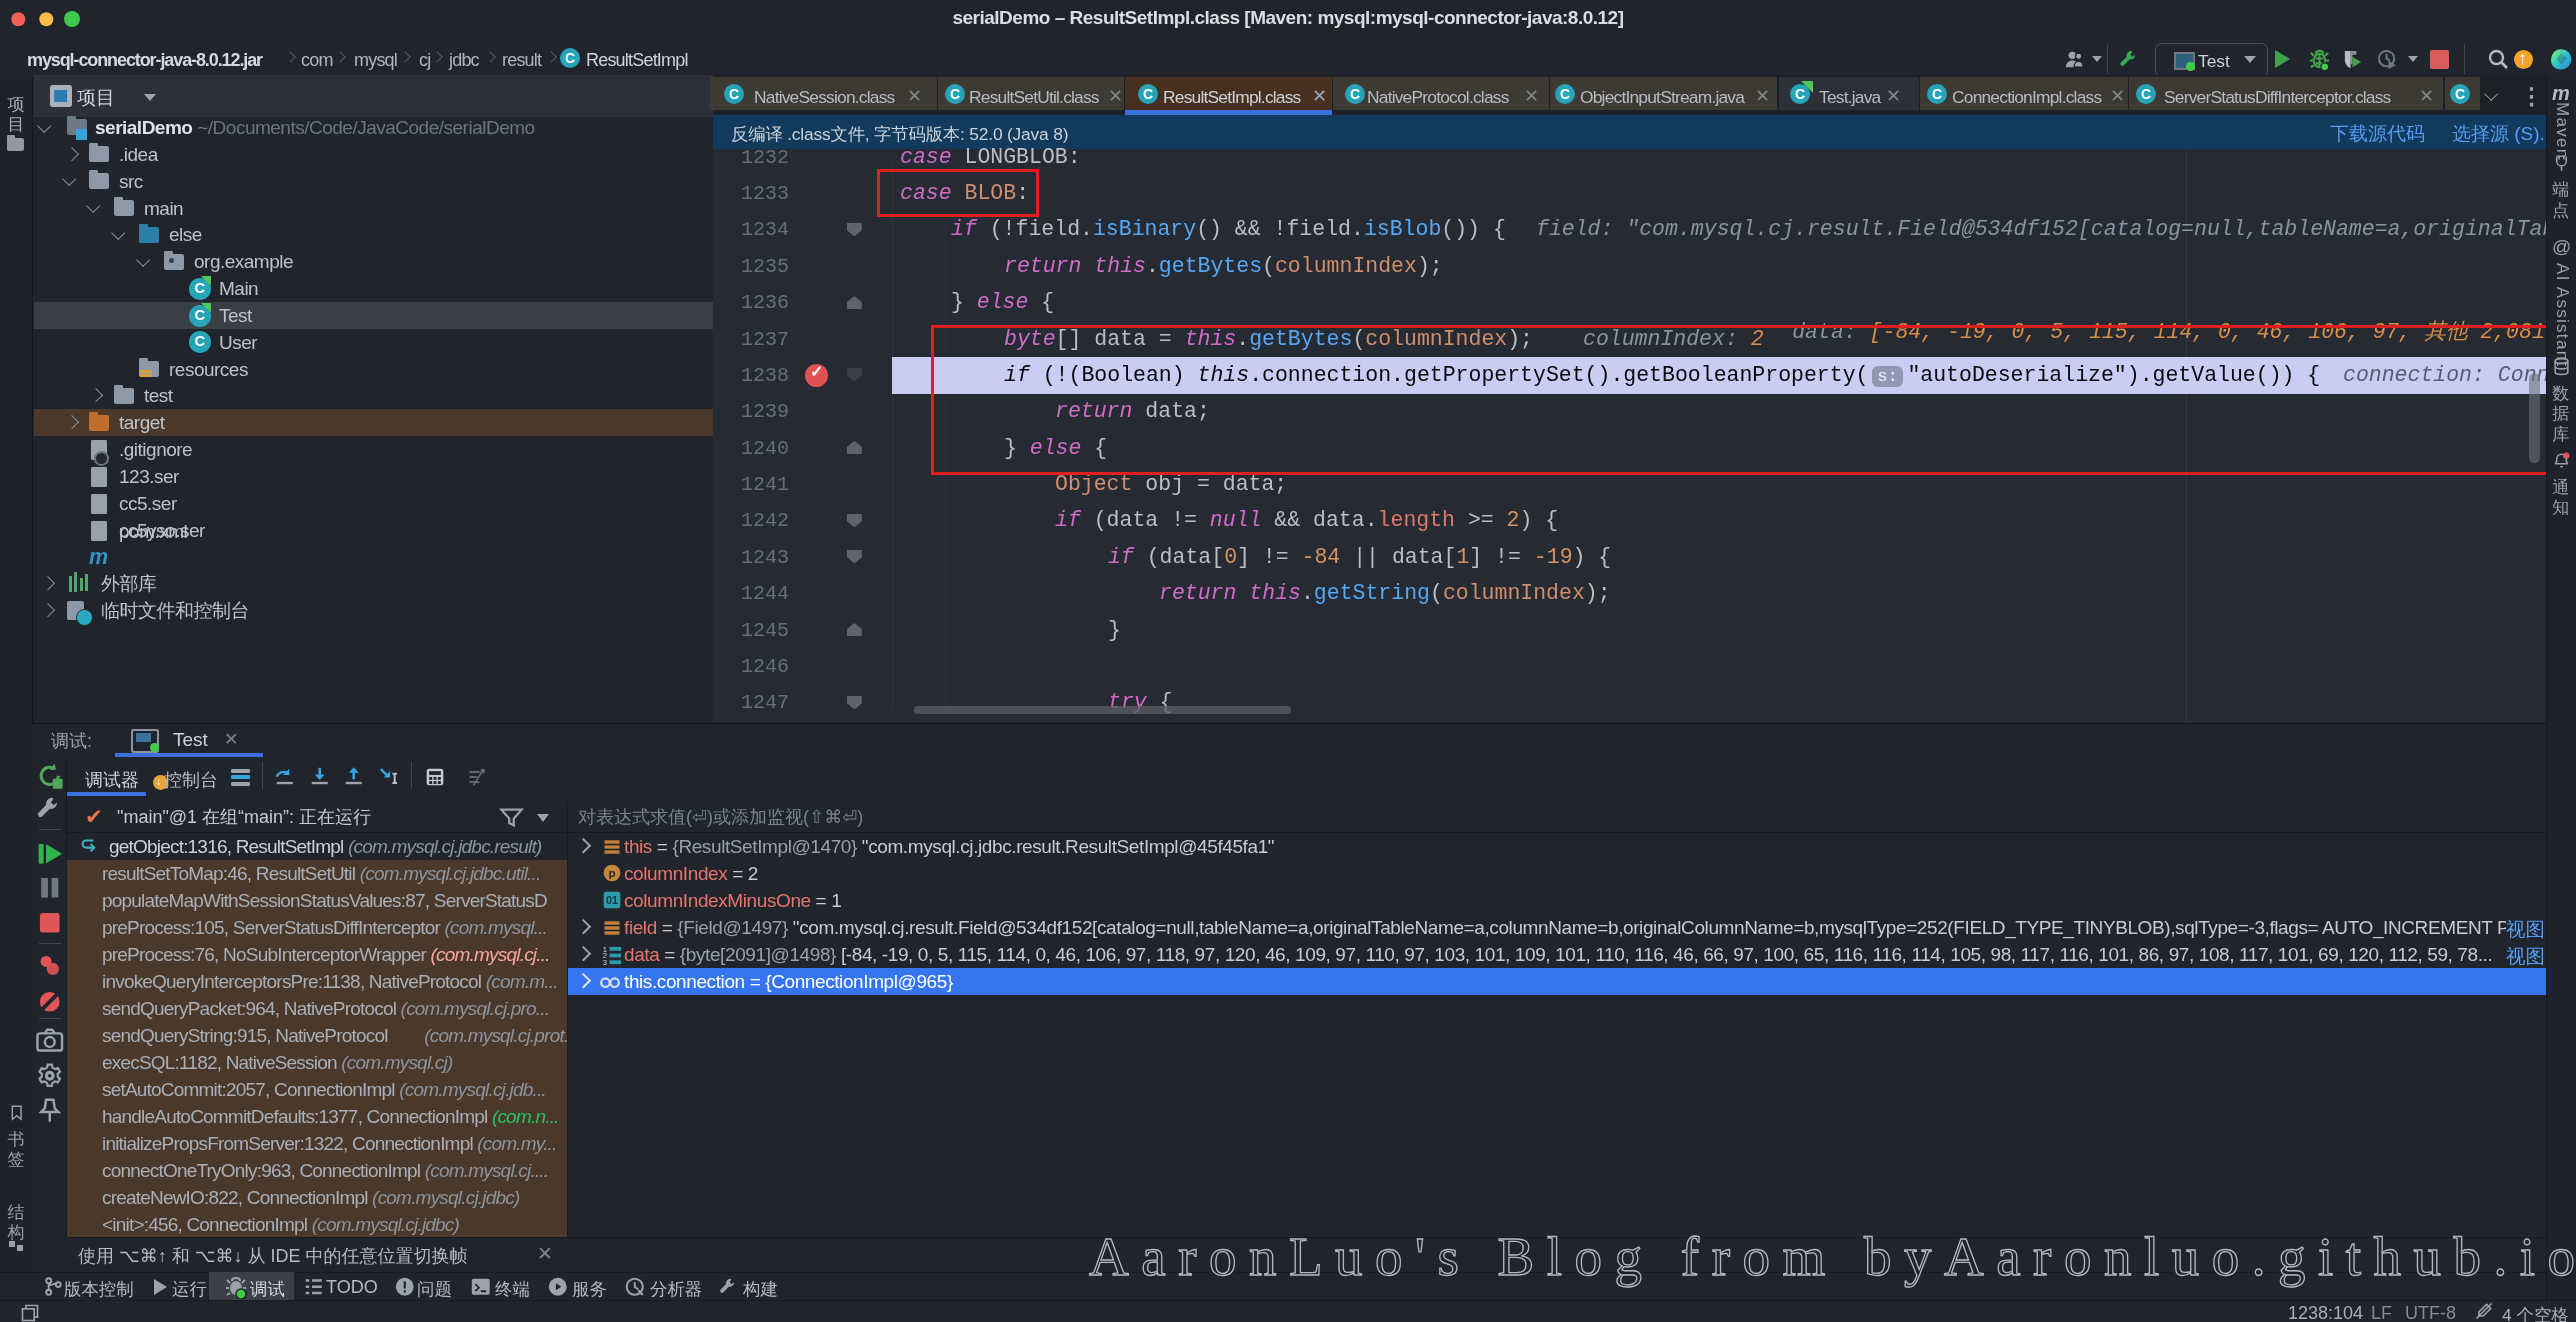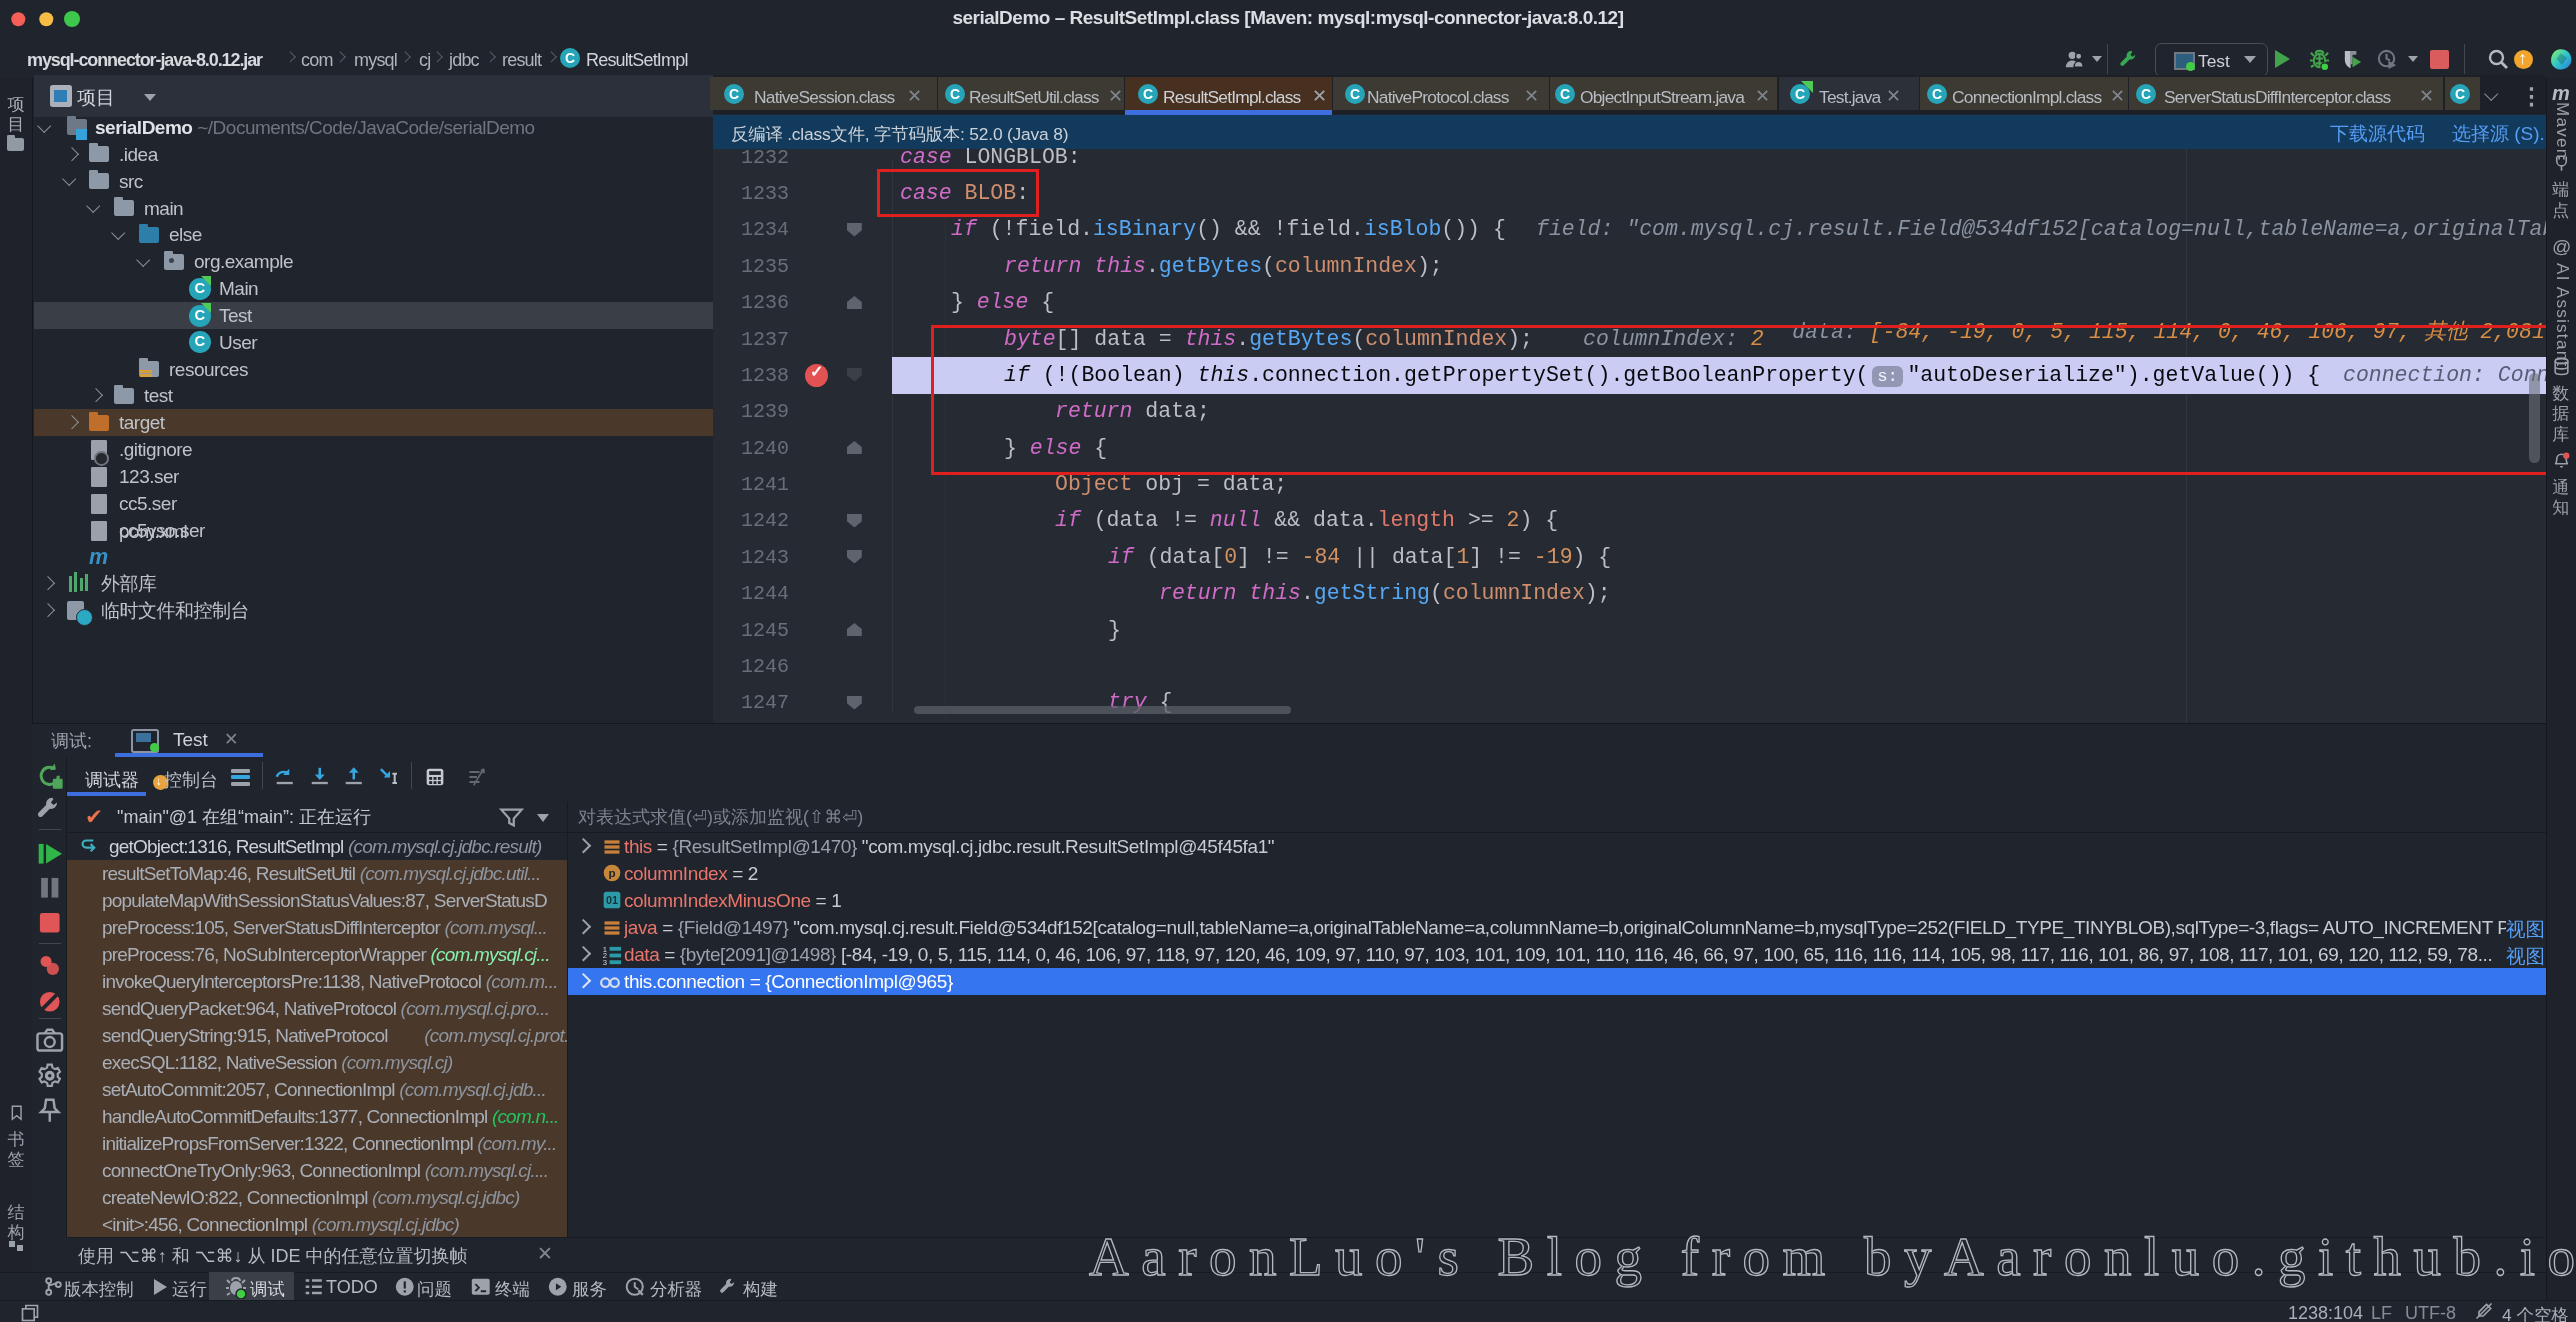--- a/index.html
+++ b/index.html
@@ -464,21 +464,21 @@
     <svg width="21.5" height="21.5" viewBox="0 0 24 24">
       <path d="M16 5H8a4 4 0 0 0 0 8h8" stroke="#3fb0bd" stroke-width="2.4" fill="none"></path>
       <path d="M13 9l4 4-4 4" stroke="#3fb0bd" stroke-width="2.4" fill="none"></path>
     </svg>
   </div>
 <div class="fr" style="top:833px;left:109px;width:458px;color:#cdd1d7;">getObject:1316, ResultSetImpl <span class="it" style="color:#8d949e;">(com.mysql.cj.jdbc.result)</span></div>
 <div class="a" style="left:67px;top:860px;width:500px;height:378px;background:#4a392b;"></div>
 <div class="fr" style="top:860px;left:102px;width:465px;color:#a9afb8;">resultSetToMap:46, ResultSetUtil <span class="it" style="color:#8d949e;">(com.mysql.cj.jdbc.util...</span></div>
 <div class="fr" style="top:887px;left:102px;width:465px;color:#a9afb8;">populateMapWithSessionStatusValues:87, ServerStatusD<span class="it" style="color:#8d949e;"></span></div>
 <div class="fr" style="top:914px;left:102px;width:465px;color:#a9afb8;">preProcess:105, ServerStatusDiffInterceptor <span class="it" style="color:#8d949e;">(com.mysql...</span></div>
-<div class="fr" style="top:941px;left:102px;width:465px;color:#a9afb8;">preProcess:76, NoSubInterceptorWrapper <span class="it" style="color:#86efac;">(com.mysql.cj...</span></div>
+<div class="fr" style="top:941px;left:102px;width:465px;color:#a9afb8;">preProcess:76, NoSubInterceptorWrapper <span class="it" style="color:#fca5a5;">(com.mysql.cj...</span></div>
 <div class="fr" style="top:968px;left:102px;width:465px;color:#a9afb8;">invokeQueryInterceptorsPre:1138, NativeProtocol <span class="it" style="color:#8d949e;">(com.m...</span></div>
 <div class="fr" style="top:995px;left:102px;width:465px;color:#a9afb8;">sendQueryPacket:964, NativeProtocol <span class="it" style="color:#8d949e;">(com.mysql.cj.pro...</span></div>
 <div class="fr" style="top:1022px;left:102px;width:465px;color:#a9afb8;">sendQueryString:915, NativeProtocol <span class="it" style="color:#8d949e;margin-left:32px;">(com.mysql.cj.prot...</span></div>
 <div class="fr" style="top:1049px;left:102px;width:465px;color:#a9afb8;">execSQL:1182, NativeSession <span class="it" style="color:#8d949e;">(com.mysql.cj)</span></div>
 <div class="fr" style="top:1076px;left:102px;width:465px;color:#a9afb8;">setAutoCommit:2057, ConnectionImpl <span class="it" style="color:#8d949e;">(com.mysql.cj.jdb...</span></div>
 <div class="fr" style="top:1103px;left:102px;width:465px;color:#a9afb8;">handleAutoCommitDefaults:1377, ConnectionImpl <span class="it" style="color:#22c55e;">(com.n...</span></div>
 <div class="fr" style="top:1130px;left:102px;width:465px;color:#a9afb8;">initializePropsFromServer:1322, ConnectionImpl <span class="it" style="color:#8d949e;">(com.my...</span></div>
 <div class="fr" style="top:1157px;left:102px;width:465px;color:#a9afb8;">connectOneTryOnly:963, ConnectionImpl <span class="it" style="color:#8d949e;">(com.mysql.cj....</span></div>
 <div class="fr" style="top:1184px;left:102px;width:465px;color:#a9afb8;">createNewIO:822, ConnectionImpl <span class="it" style="color:#8d949e;">(com.mysql.cj.jdbc)</span></div>
 <div class="fr" style="top:1211px;left:102px;width:465px;color:#a9afb8;">&lt;init&gt;:456, ConnectionImpl <span class="it" style="color:#8d949e;">(com.mysql.cj.jdbc)</span></div>
@@ -514,21 +514,21 @@
   </div>
 <div class="wr" style="top:887px;"><span style="color:#e8756b;">columnIndexMinusOne</span> = 1</div>
 <div class="a" style="left:578px;top:921px;width:9.4px;height:9.4px;border-right:2px solid #9da3ab;border-bottom:2px solid #9da3ab;transform:rotate(-45deg);"></div>
 <div class="ic" style="left:602px;top:918px;">
     <svg width="20" height="20" viewBox="0 0 24 24">
       <rect x="3" y="4" width="18" height="4" fill="#c77f3a"></rect>
       <rect x="3" y="10" width="18" height="4" fill="#c77f3a"></rect>
       <rect x="3" y="16" width="18" height="4" fill="#c77f3a"></rect>
     </svg>
   </div>
-<div class="wr" style="top:914px;width:1882px;"><span style="color:#e8756b;">java</span> = <span style="color:#9ba1aa;">{Field@1497}</span> "com.mysql.cj.result.Field@534df152[catalog=null,tableName=a,originalTableName=a,columnName=b,originalColumnName=b,mysqlType=252(FIELD_TYPE_TINYBLOB),sqlType=-3,flags= AUTO_INCREMENT PR...</div>
+<div class="wr" style="top:914px;width:1882px;"><span style="color:#e8756b;">field</span> = <span style="color:#9ba1aa;">{Field@1497}</span> "com.mysql.cj.result.Field@534df152[catalog=null,tableName=a,originalTableName=a,columnName=b,originalColumnName=b,mysqlType=252(FIELD_TYPE_TINYBLOB),sqlType=-3,flags= AUTO_INCREMENT PR...</div>
 <div class="a" style="left:578px;top:948px;width:9.4px;height:9.4px;border-right:2px solid #9da3ab;border-bottom:2px solid #9da3ab;transform:rotate(-45deg);"></div>
 <div class="ic" style="left:600px;top:944px;">
     <svg width="23" height="23" viewBox="0 0 24 24">
       <text x="5" y="8" font-size="8" fill="#d5d8dd" text-anchor="middle" font-family="Liberation Sans">1</text>
       <text x="5" y="15" font-size="8" fill="#d5d8dd" text-anchor="middle" font-family="Liberation Sans">2</text>
       <text x="5" y="22" font-size="8" fill="#d5d8dd" text-anchor="middle" font-family="Liberation Sans">3</text>
       <rect x="10" y="3" width="12" height="4" fill="#2d9aa8"></rect>
       <rect x="10" y="10" width="12" height="4" fill="#2d9aa8"></rect>
       <rect x="10" y="17" width="12" height="4" fill="#2d9aa8"></rect>
     </svg>

